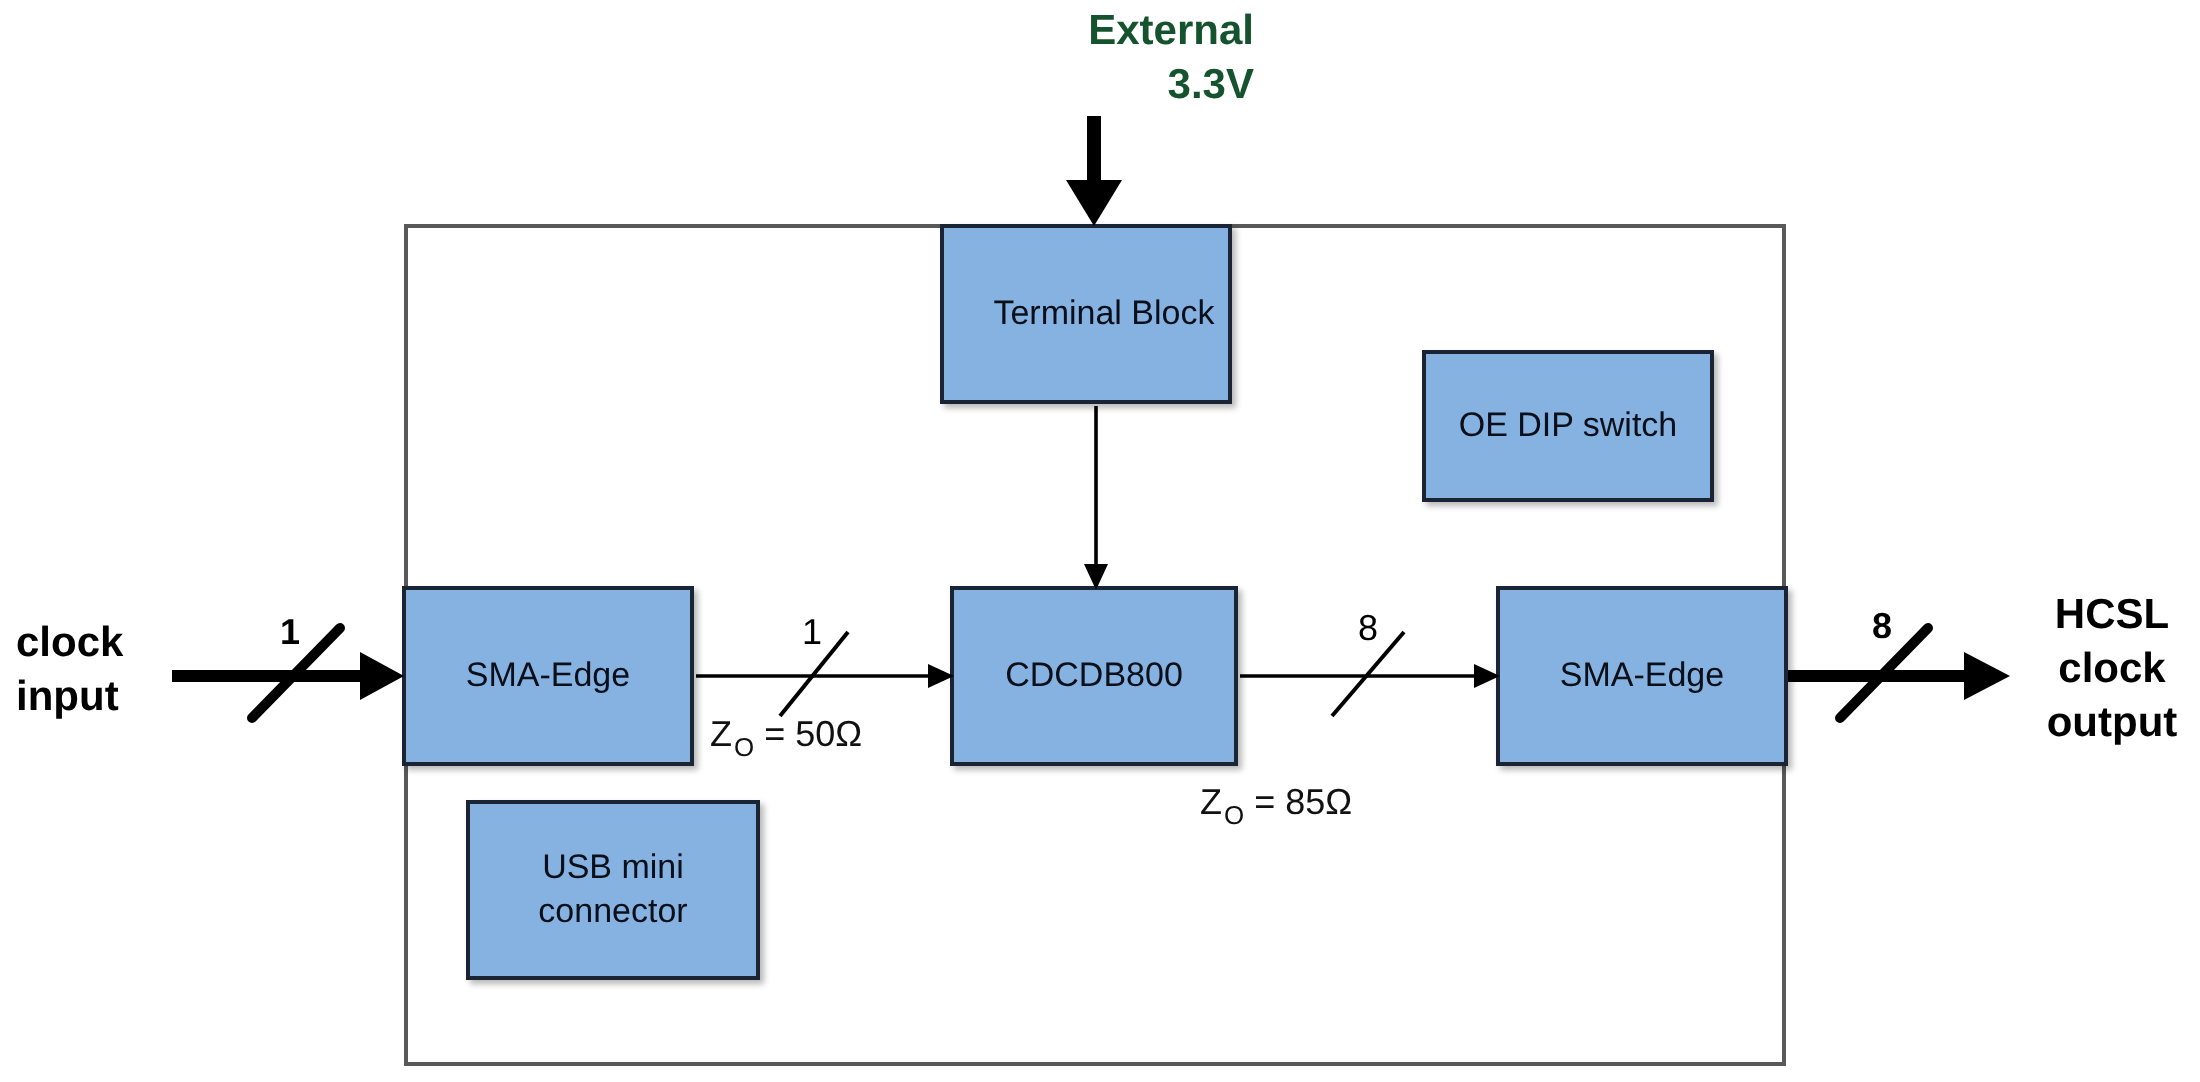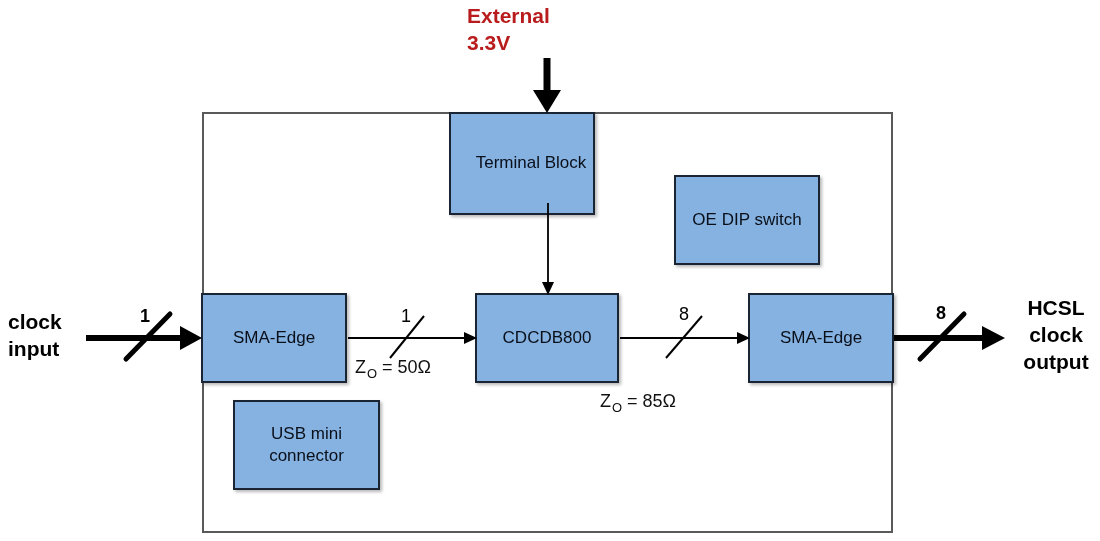--- a/index.html
+++ b/index.html
@@ -35,34 +35,34 @@
     display: flex;
     align-items: center;
     justify-content: center;
     text-align: center;
     font-size: 17px;
     line-height: 1.3;
     color: var(--text-color);
     white-space: pre-line;
     z-index: 2;
   }
-  .b-terminal   { left: 449px; top: 112px; width: 146px; height: 103px; padding-left: 18px; }
-  .b-oe         { left: 674px; top: 175px; width: 146px; height: 90px; }
+  .b-terminal   { left: 470px; top: 112px; width: 146px; height: 90px; padding-left: 18px; }
+  .b-oe         { left: 711px; top: 175px; width: 146px; height: 76px; }
   .b-sma-in     { left: 201px; top: 293px; width: 146px; height: 90px; }
   .b-cdcdb800   { left: 475px; top: 293px; width: 144px; height: 90px; }
   .b-sma-out    { left: 748px; top: 293px; width: 146px; height: 90px; }
   .b-usb-mini   { left: 233px; top: 400px; width: 147px; height: 90px; }
   .b-usb2any    { left: 388px; top: 400px; width: 149px; height: 90px; }
   .b-pwrgd      { left: 710px; top: 399px; width: 147px; height: 91px; }
 
   .ext-label {
     position: absolute;
     left: 467px; top: 2px; width: 160px;
     font-weight: bold; font-size: 21px; line-height: 27px;
-    text-align: left; color: #b91c1c;
+    text-align: right; color: #14532d;
     white-space: pre-line;
     z-index: 2;
   }
   .io-label {
     position: absolute;
     font-weight: bold; font-size: 21px; line-height: 27px;
     color: #000; white-space: pre-line;
     z-index: 2;
   }
   .io-clock-in { left: 8px; top: 308px; width: 110px; text-align: left; }

